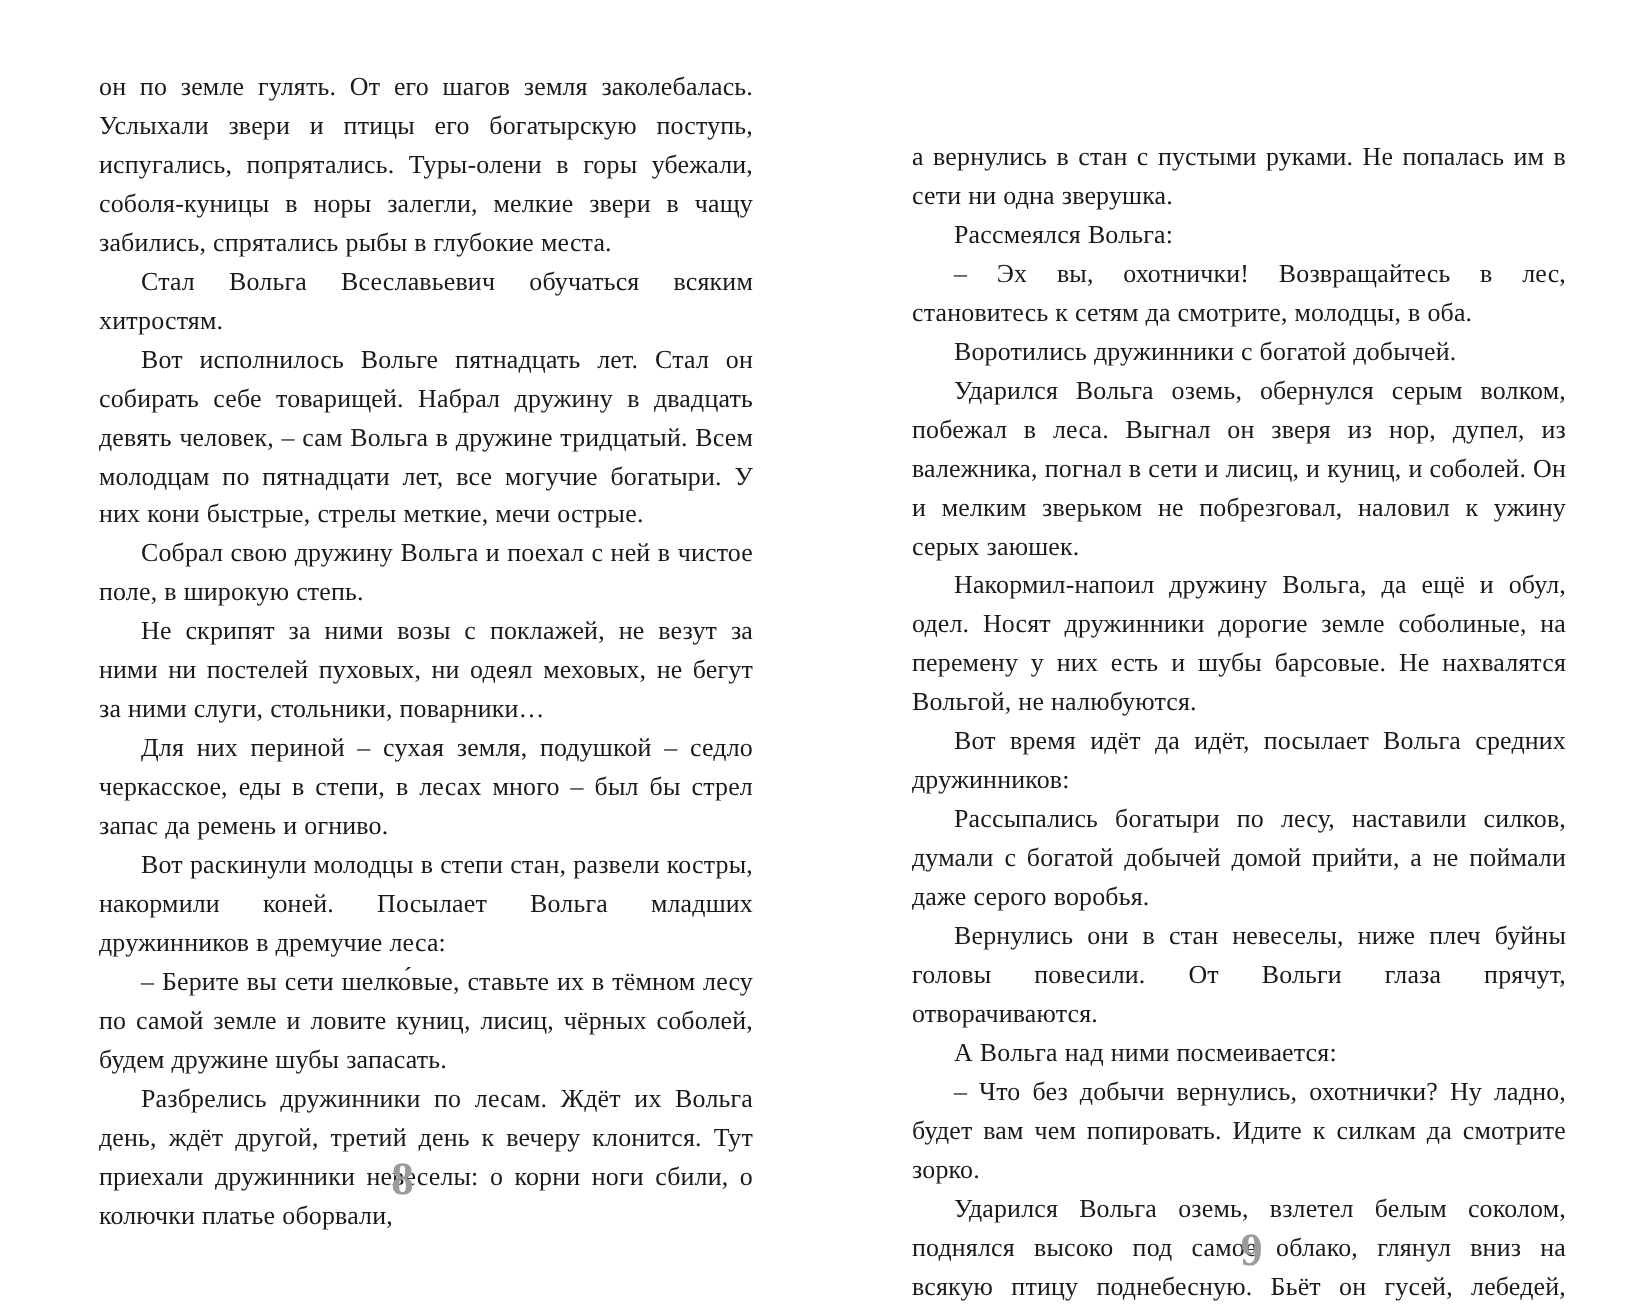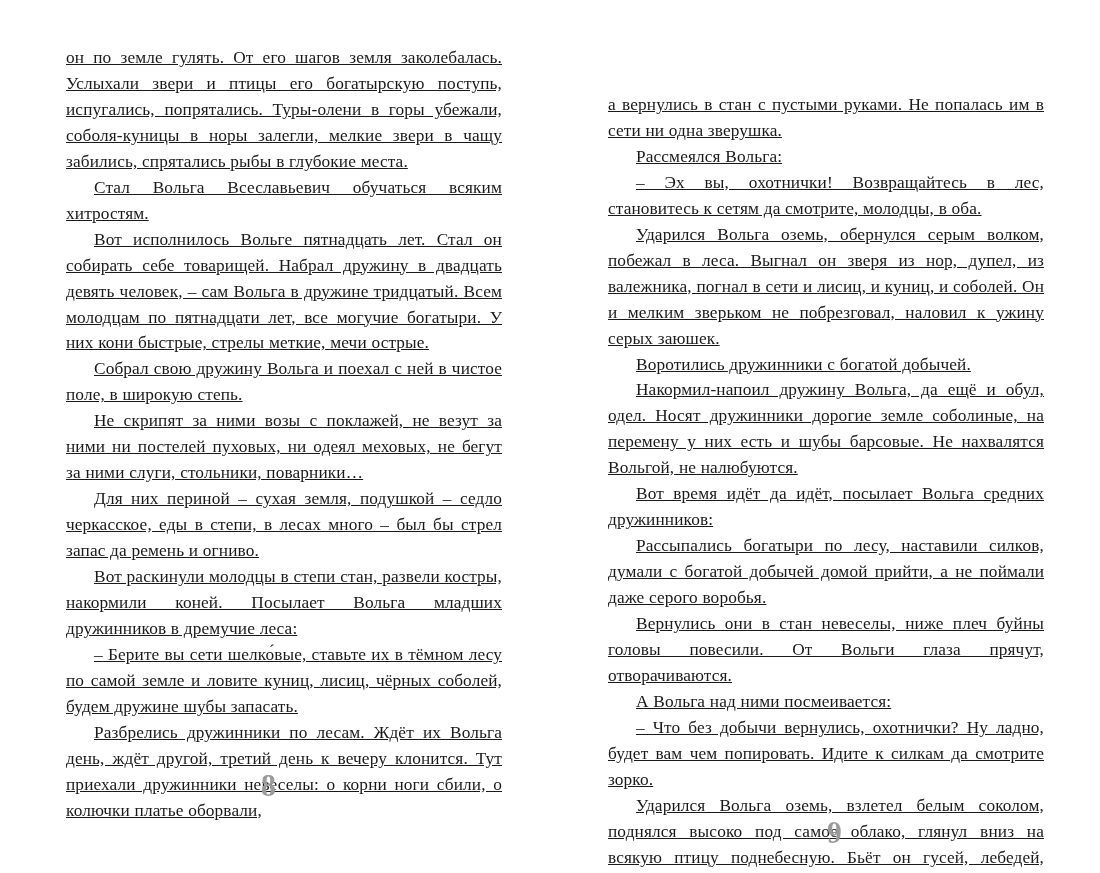--- a/index.html
+++ b/index.html
@@ -25,21 +25,20 @@
     height: 873px;
     display: flex;
     flex-direction: row;
     box-sizing: border-box;
   }
   .leaf {
     position: relative;
     box-sizing: border-box;
     width: 550px;
     height: 850px;
-    text-decoration: underline;
   }
   .leaf-left  { padding: 45px 49px 0 66px; }
   .leaf-right { padding: 45px 57px 0 58px; margin-top: 47px; }
 
   .textblock {
     width: 436px;
     text-align: justify;
     text-justify: inter-word;
     font-size: 17.3px;
     line-height: 25.95px;
@@ -103,22 +102,22 @@
       <div class="folio folio-left">
         <span class="glyph">8</span>
       </div>
     </div>
 
     <div class="leaf leaf-right">
       <div class="textblock">
           <p class="cont">а вернулись в стан с пустыми руками. Не попалась им в сети ни одна зверушка.</p>
           <p class="">Рассмеялся Вольга:</p>
           <p class="">– Эх вы, охотнички! Возвращайтесь в лес, становитесь к сетям да смотрите, молодцы, в оба.</p>
+          <p class="">Воротились дружинники с богатой добычей.</p>
           <p class="">Ударился Вольга оземь, обернулся серым волком, побежал в леса. Выгнал он зверя из нор, дупел, из валежника, погнал в сети и лисиц, и куниц, и соболей. Он и мелким зверьком не побрезговал, наловил к ужину серых заюшек.</p>
-          <p class="">Воротились дружинники с богатой добычей.</p>
           <p class="">Накормил-напоил дружину Вольга, да ещё и обул, одел. Носят дружинники дорогие земле собо­линые, на перемену у них есть и шубы барсовые. Не нахвалятся Вольгой, не налюбуются.</p>
           <p class="">Вот время идёт да идёт, посылает Вольга средних дружинников:</p>
           <p class="">Рассыпались богатыри по лесу, наставили силков, думали с богатой добычей домой прийти, а не поймали даже серого воробья.</p>
           <p class="">Вернулись они в стан невеселы, ниже плеч буйны головы повесили. От Вольги глаза прячут, отворачиваются.</p>
           <p class="">А Вольга над ними посмеивается:</p>
           <p class="">– Что без добычи вернулись, охотнички? Ну ладно, будет вам чем попировать. Идите к силкам да смотрите  зорко.</p>
           <p class="">Ударился Вольга оземь, взлетел белым соколом, поднялся высоко под самое облако, глянул вниз на всякую птицу поднебесную. Бьёт он гусей, лебедей, серых уточек: только пух от них летит, словно снегом землю кроет. Кого сам не побил, того в силки загнал.</p>
         </div>
       <div class="folio folio-right">
         <span class="glyph">9</span>

